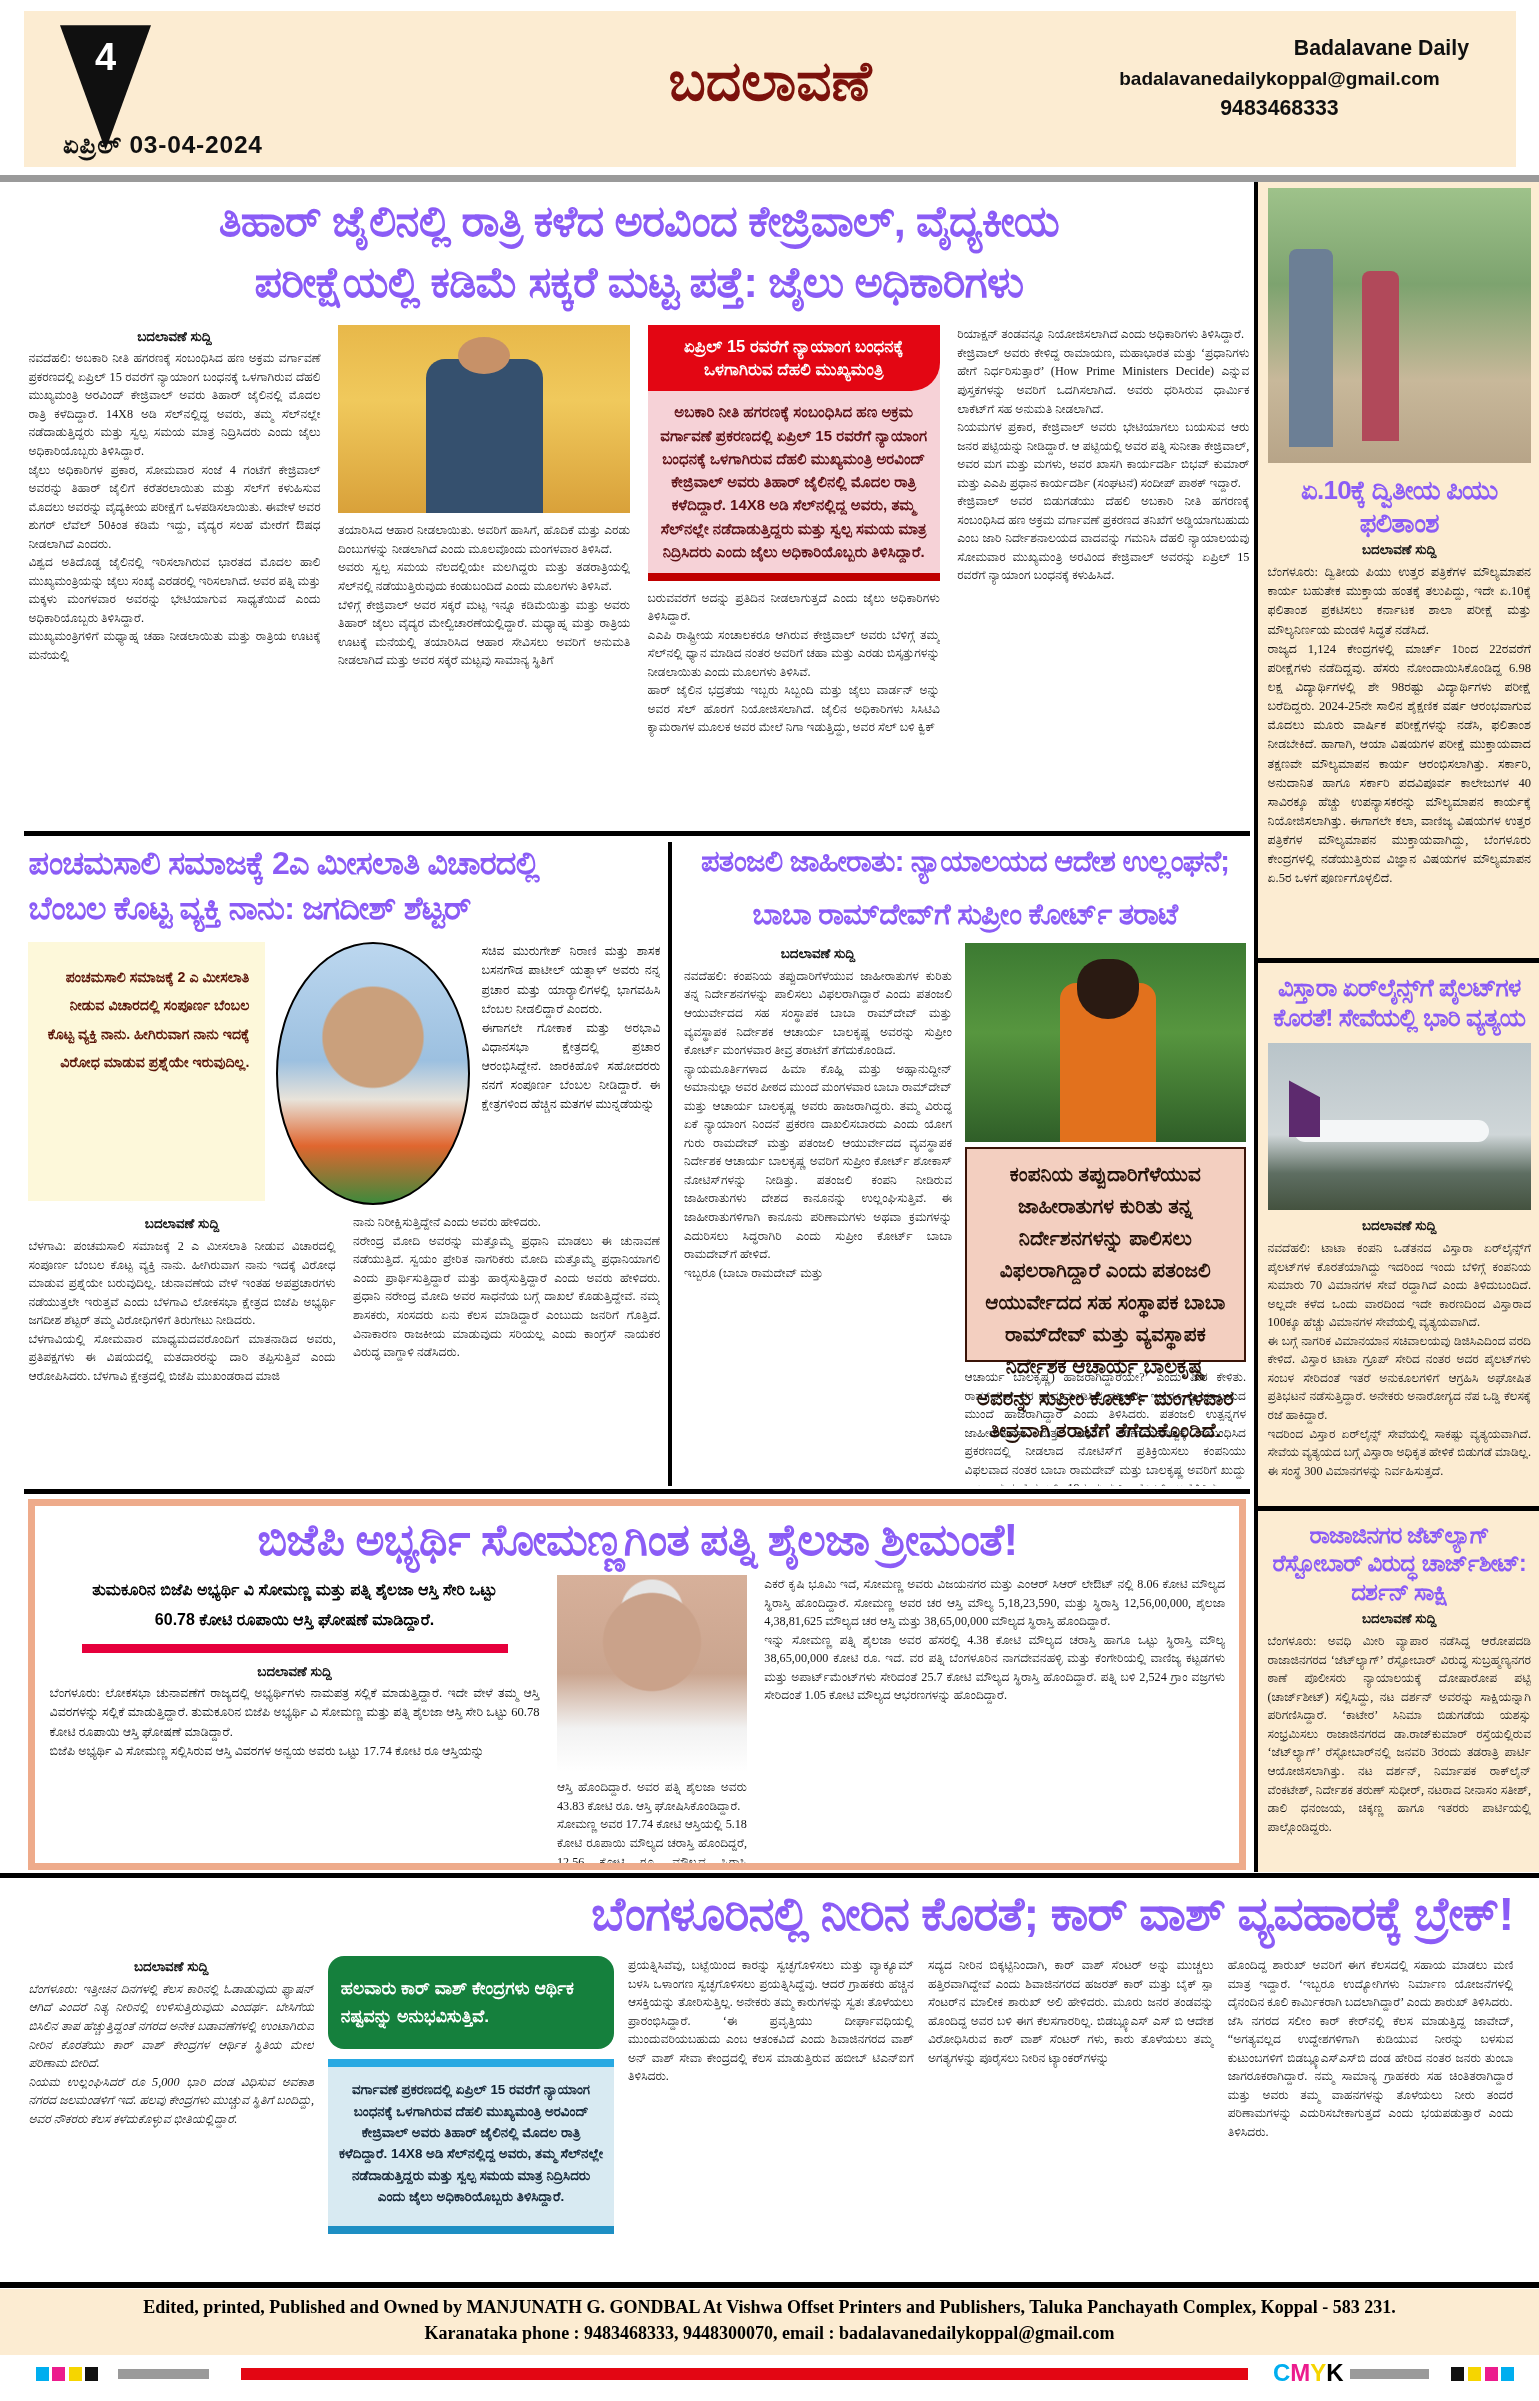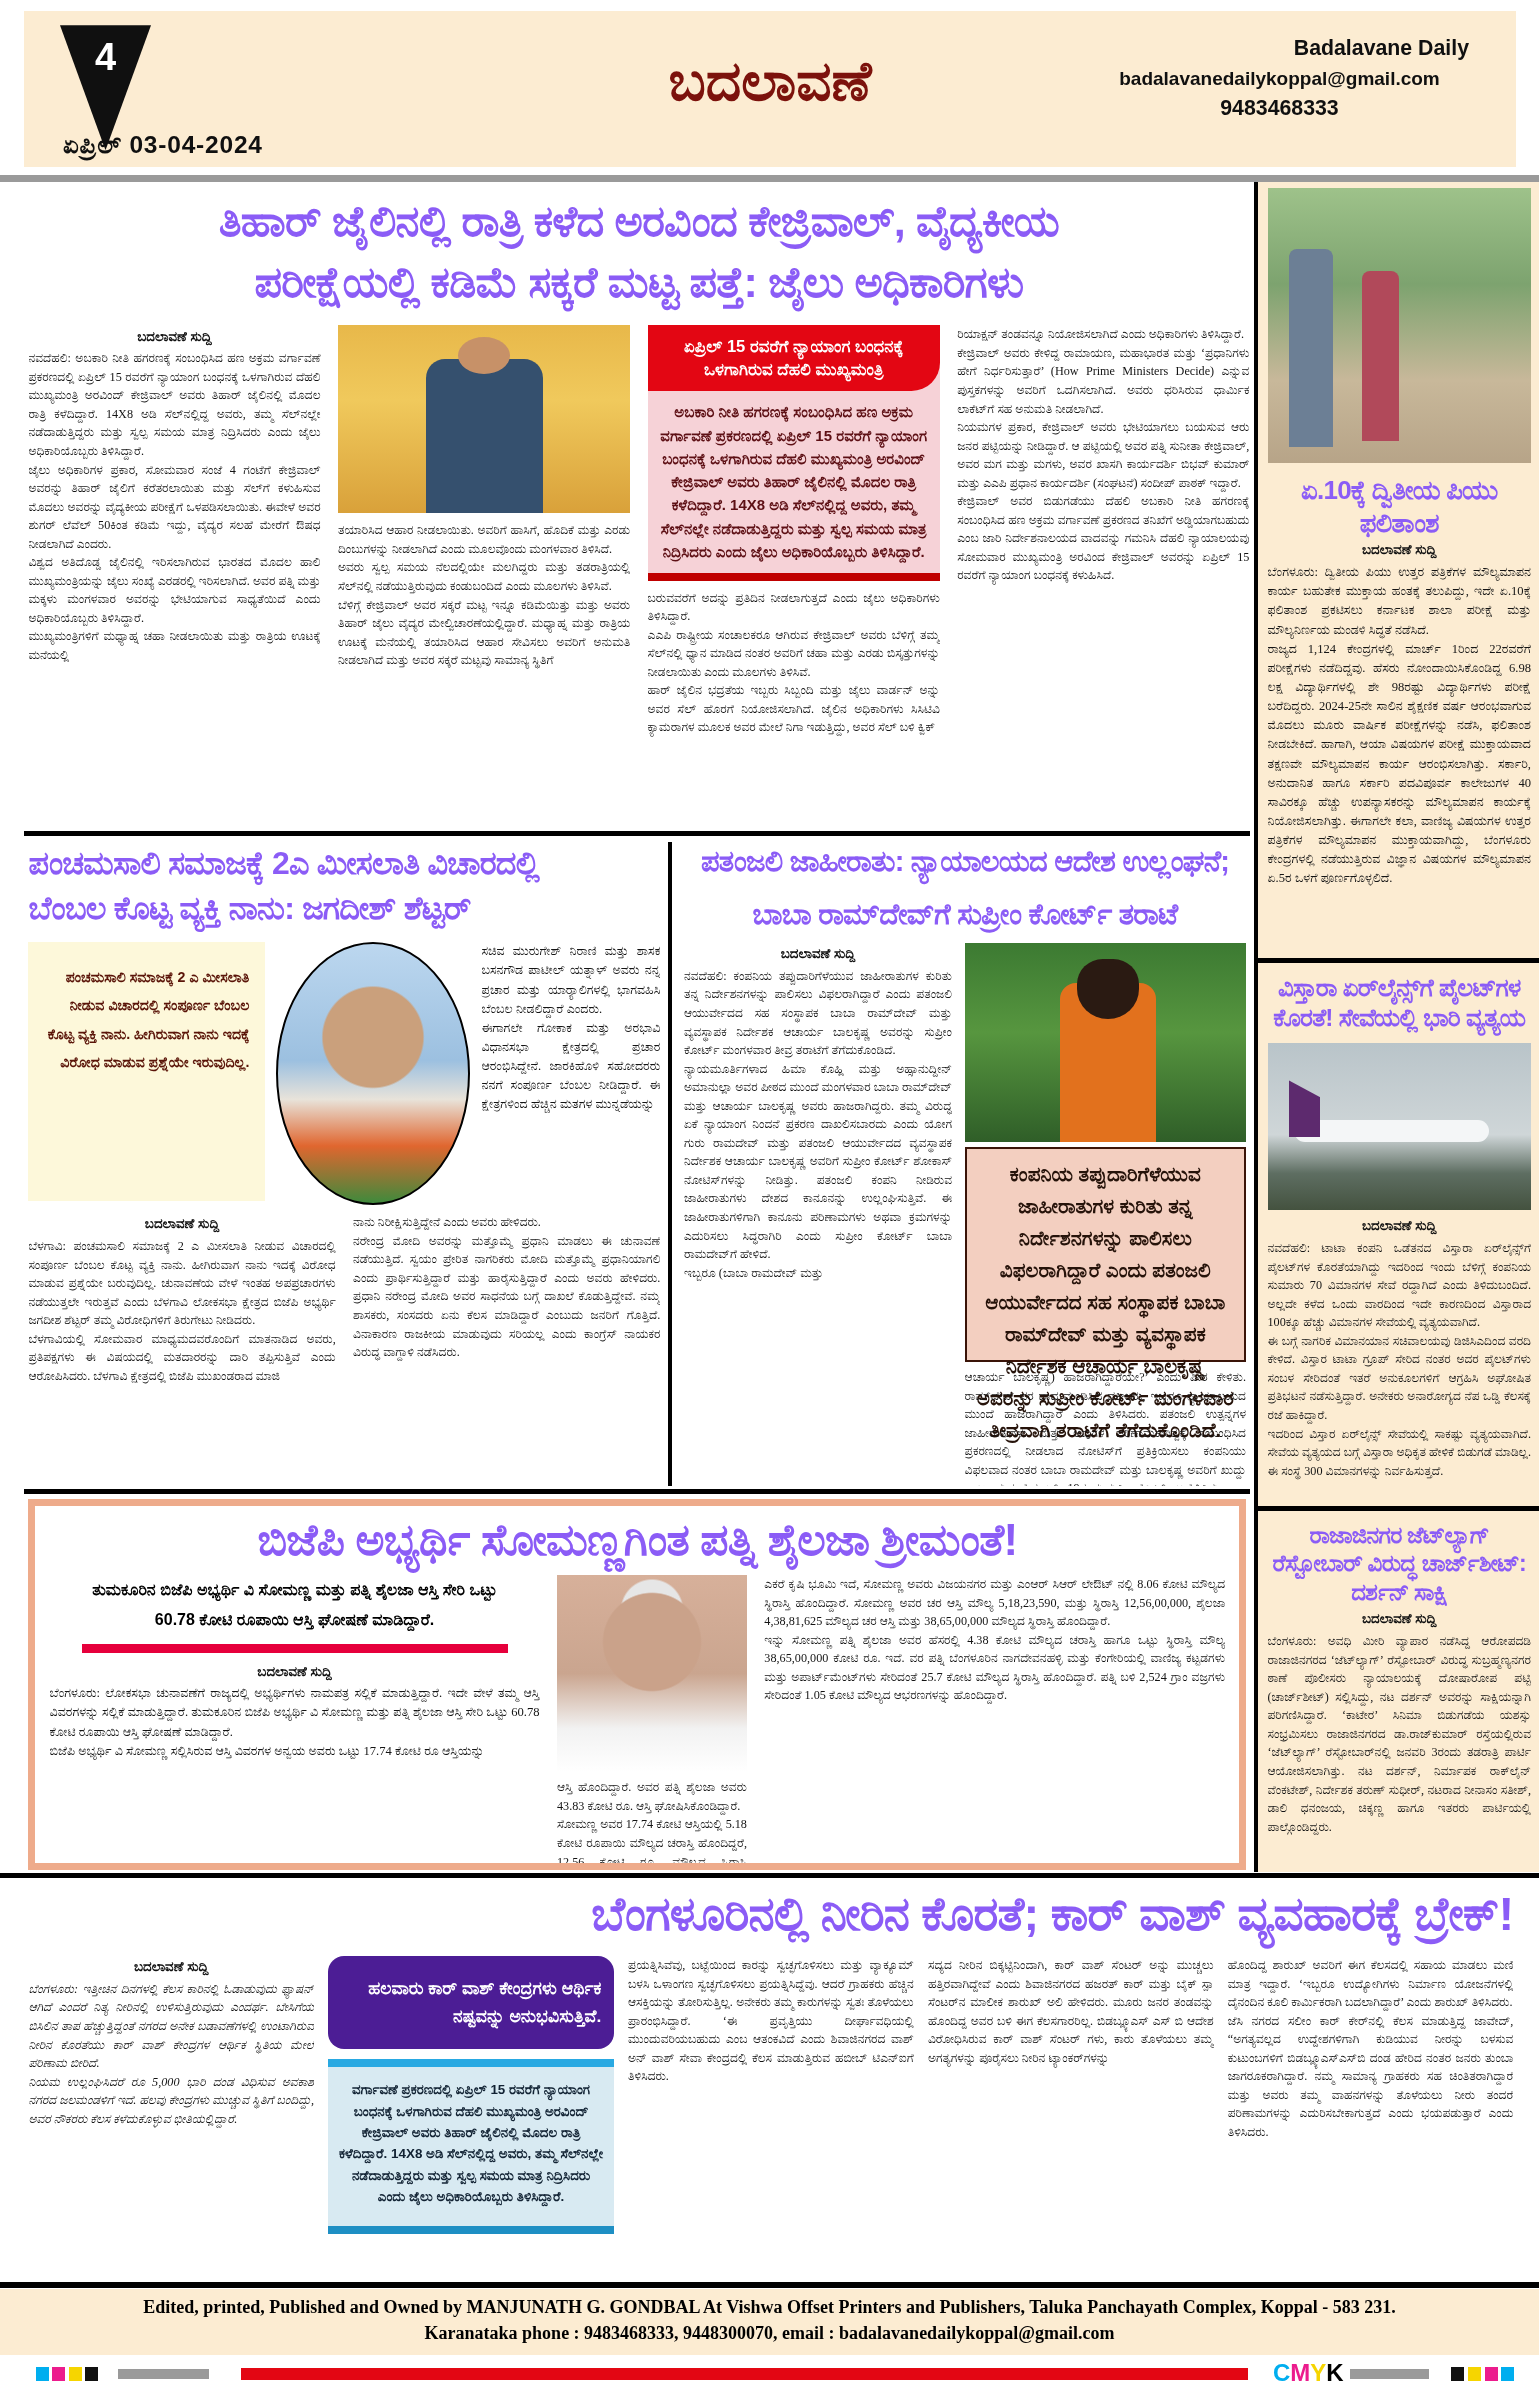--- a/index.html
+++ b/index.html
@@ -34,22 +34,22 @@
   
   .pinkbox{background:#f6d2d7;}
   .pinkbox .ph{background:#e30613;color:#fff;font-weight:bold;font-size:16.6px;text-align:center;
      padding:9.5px 12.6px;border-radius:0 0 28.4px 0;line-height:1.4;}
   .pinkbox .pb{color:#5d0f14;font-weight:bold;font-size:15px;text-align:center;padding:9.5px 11px;line-height:1.55;}
   .pinkbox .pfoot{height:8px;background:#c00000;}
   .yellowbox{background:#fdf8da;color:#5a1408;font-weight:bold;font-size:14.2px;text-align:center;
      padding:20.5px 16px;line-height:2.0;box-sizing:border-box;}
   .patbox{background:#f3cfc0;border:2.4px solid #3a1408;color:#26130a;font-weight:bold;font-size:20px;
      text-align:center;padding:9.5px 9.5px;line-height:1.6;box-sizing:border-box;}
-  .bluebox{background:#4c1d95;border-radius:16px;color:#fff;font-weight:bold;font-size:17.4px;
-     text-align:right;padding:19px 12.6px;line-height:1.6;box-sizing:border-box;}
+  .bluebox{background:#15803d;border-radius:16px;color:#fff;font-weight:bold;font-size:17.4px;
+     text-align:left;padding:19px 12.6px;line-height:1.6;box-sizing:border-box;}
   .infobox{background:#d8eaf2;color:#123;font-weight:bold;font-size:14.6px;text-align:center;
      line-height:1.6;box-sizing:border-box;padding:12.6px 9.5px;border-top:8px solid #29a9e2;border-bottom:8px solid #1e8fc4;}
   .redbar{background:#e6003c;height:8.7px;}
   
   .photo{background:#cccccc;position:relative;overflow:hidden;}
   .ph-students{background:linear-gradient(180deg,#9ec28a 0%,#7da36f 35%,#c8b89a 70%,#b7a488 100%);}
   .ph-students::before{content:"";position:absolute;left:8%;top:28%;width:18%;height:64%;background:#207f8d;border-radius:8px 8px 0 0;}
   .ph-students::after{content:"";position:absolute;left:36%;top:24%;width:16%;height:70%;background:#2e9aa8;border-radius:8px 8px 0 0;}
   .ph-stu2::before{content:"";position:absolute;right:10%;top:22%;width:17%;height:72%;background:#6c7f95;border-radius:8px 8px 0 0;}
   .ph-stu2::after{content:"";position:absolute;right:34%;top:30%;width:14%;height:62%;background:#b1495a;border-radius:8px 8px 0 0;}

